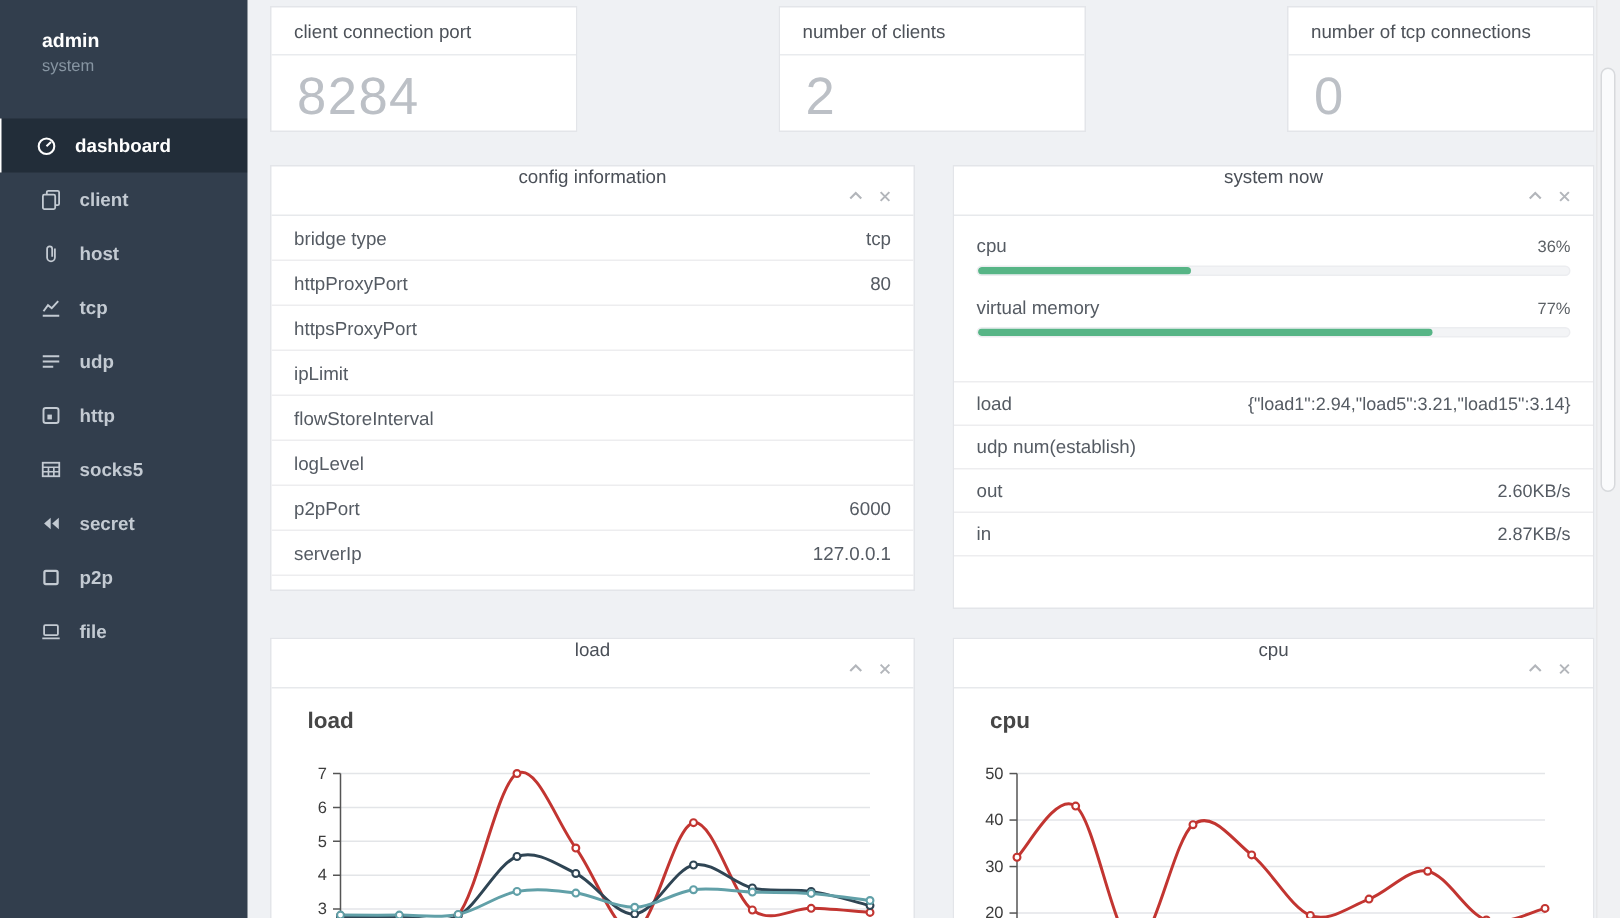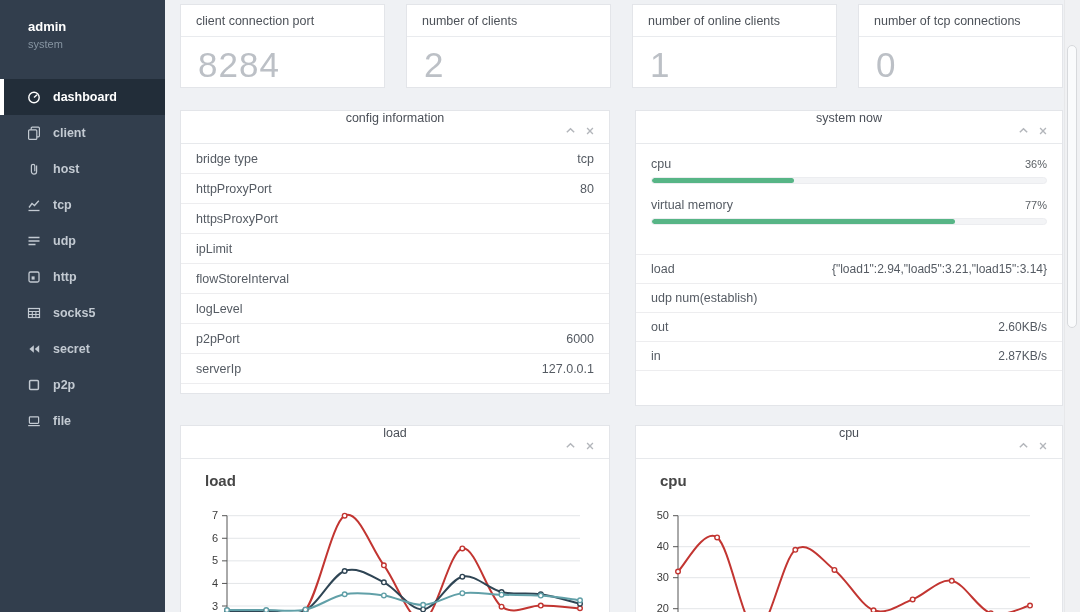--- a/index.html
+++ b/index.html
@@ -10,21 +10,21 @@
   .sidebar { position:absolute; left:0; top:0; width:189px; height:612px;
              background:#323e4d; }
   .user-block { padding:19px 0 0 28px; }
   .user-name { color:#ffffff; font-size:13px; font-weight:bold; }
   .user-role { color:#8795a2; font-size:11px; margin-top:4px; }
   .menu { margin-top:29px; }
   .menu-item { height:36px; display:flex; align-items:center; padding-left:27px;
                color:#c3cad2; font-size:12.5px; font-weight:600; cursor:pointer; }
   .menu-item .mi-icon { width:16px; margin-right:10px; display:inline-flex;
                         align-items:center; color:#c3cad2; }
-  .menu-item.active { background:#222d39; border-left:4px solid #ffffff;
+  .menu-item.active { background:#222d39; border-left:1px solid #ffffff;
                       padding-left:23px; color:#ffffff; }
   .menu-item.active .mi-icon { color:#ffffff; }
 
   
   .main { position:absolute; left:165px; top:0; width:915px; height:612px;
           background:#eff1f4; overflow:hidden; }
 
   
   .cards-row { position:absolute; left:15px; top:4px; width:883px; display:flex;
                justify-content:space-between; }
@@ -181,24 +181,20 @@
 <div class="main">
 
   <div class="cards-row">
     <div class="stat-card">
       <div class="sc-head">client connection port</div>
       <div class="sc-value">8284</div>
     </div>
     <div class="stat-card">
       <div class="sc-head">number of clients</div>
       <div class="sc-value">2</div>
-    </div>
-    <div class="stat-card">
-      <div class="sc-head">number of online clients</div>
-      <div class="sc-value">1</div>
     </div>
     <div class="stat-card">
       <div class="sc-head">number of tcp connections</div>
       <div class="sc-value">0</div>
     </div>
   </div>
 
   <div class="panel" id="config-panel">
     <div class="panel-head">
       <span class="panel-title">config information</span>

